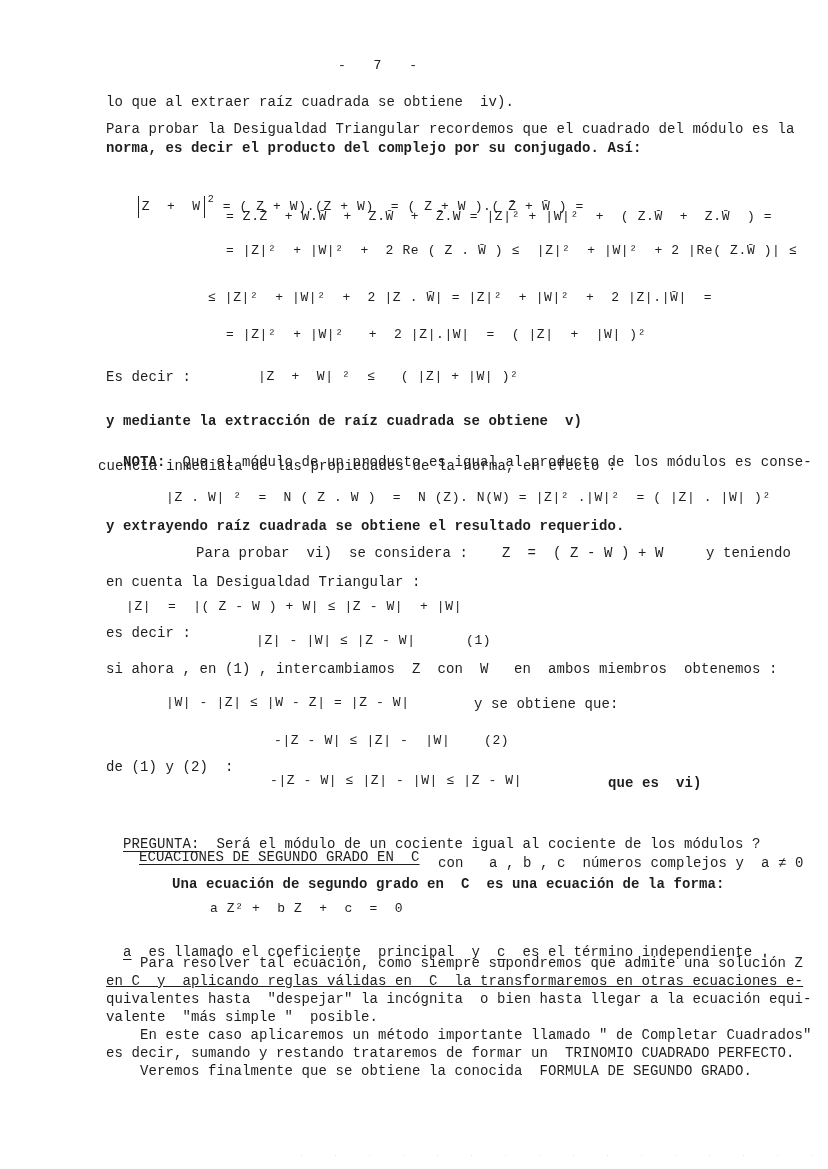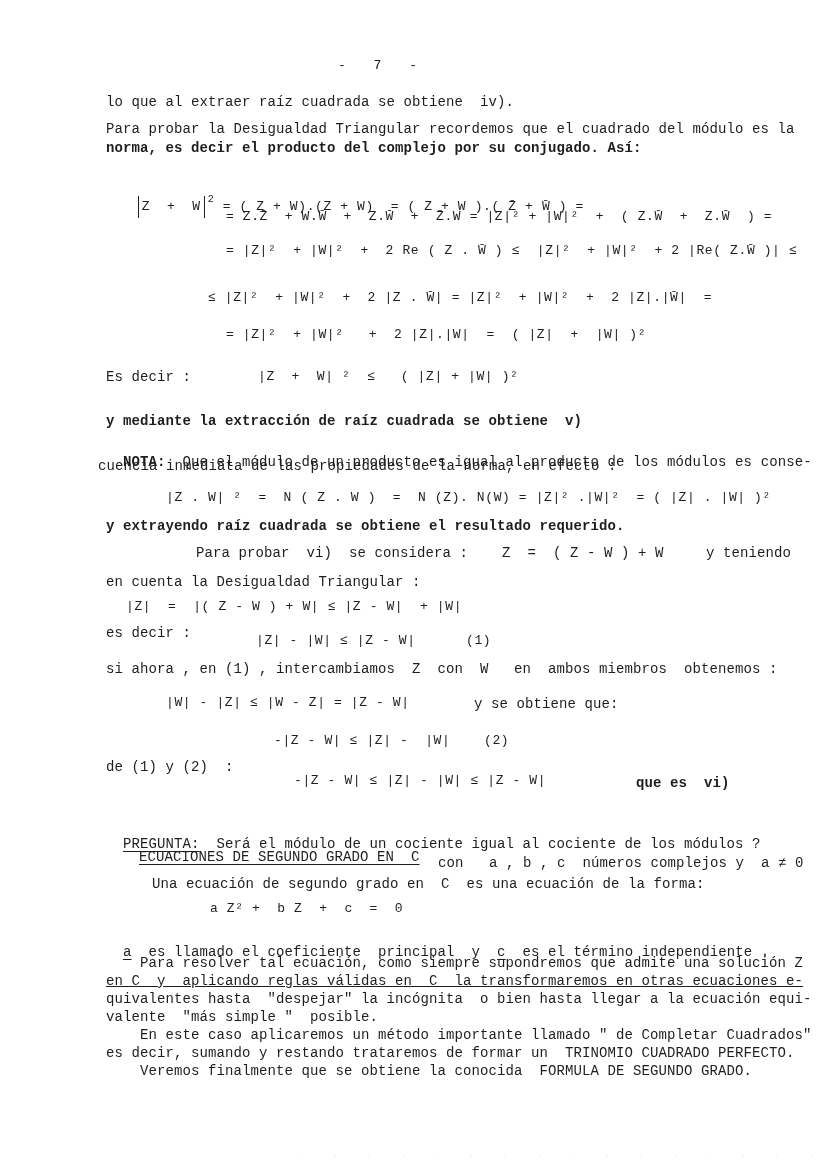--- a/index.html
+++ b/index.html
@@ -48,29 +48,29 @@
 <div class="ln" style="left:196px; top:546px;">Para probar  vi)  se considera :    Z  =  ( Z - W ) + W     y teniendo</div>
 <div class="ln" style="left:106px; top:575px;">en cuenta la Desigualdad Triangular :</div>
 <div class="eq" style="left:126px; top:596px;">|Z|  =  |( Z - W ) + W| ≤ |Z - W|  + |W|</div>
 <div class="ln" style="left:106px; top:626px;">es decir :</div>
 <div class="eq" style="left:256px; top:630px;">|Z| - |W| ≤ |Z - W|      (1)</div>
 <div class="ln" style="left:106px; top:662px;">si ahora , en (1) , intercambiamos  Z  con  W   en  ambos miembros  obtenemos :</div>
 <div class="eq" style="left:166px; top:692px;">|W| - |Z| ≤ |W - Z| = |Z - W|</div>
 <div class="ln" style="left:474px; top:697px;">y se obtiene que:</div>
 <div class="eq" style="left:250px; top:730px;margin-left:24px;">-|Z - W| ≤ |Z| -  |W|    (2)</div>
 <div class="ln" style="left:106px; top:760px;">de (1) y (2)  :</div>
-<div class="eq" style="left:270px; top:770px;margin-left:24px;">-|Z - W| ≤ |Z| - |W| ≤ |Z - W|</div>
-<div class="ln b" style="left:608px; top:776px;margin-left:28px;">que es  vi)</div>
+<div class="eq" style="left:270px; top:770px;">-|Z - W| ≤ |Z| - |W| ≤ |Z - W|</div>
+<div class="ln b" style="left:608px; top:776px;">que es  vi)</div>
 
 <div class="ln" style="left:106px; top:822px;">
   <span class="ul">PREGUNTA:</span><span>  Será el módulo de un cociente igual al cociente de los módulos ?</span>
 </div>
 
 <div class="ln ul" style="left:106px; top:850px;margin-left:33px;">ECUACIONES DE SEGUNDO GRADO EN  C</div>
-<div class="ln" style="left:152px; top:877px;">Una ecuación de segundo grado en  C  es una ecuación de la forma:</div>
+<div class="ln" style="left:172px; top:877px;font-weight:bold;">Una ecuación de segundo grado en  C  es una ecuación de la forma:</div>
 <div class="eq" style="left:210px; top:898px;">a Z² +  b Z  +  c  =  0</div>
 <div class="ln" style="left:438px; top:856px;text-align:right;">con   a , b , c  números complejos y  a ≠ 0</div>
 <div class="ln" style="left:106px; top:930px;">
   <span class="ul">a</span><span>  es llamado el coeficiente  principal  y  </span><span class="ul">c</span><span>  es el término independiente .</span>
 </div>
 
 <div class="ln" style="left:106px; top:956px;">    Para resolver tal ecuación, como siempre supondremos que admite una solución Z</div>
 <div class="ln" style="left:106px; top:974px;text-decoration:underline;">en C  y  aplicando reglas válidas en  C  la transformaremos en otras ecuaciones e-</div>
 <div class="ln" style="left:106px; top:992px;">quivalentes hasta  "despejar" la incógnita  o bien hasta llegar a la ecuación equi-</div>
 <div class="ln" style="left:106px; top:1010px;">valente  "más simple "  posible.</div>

